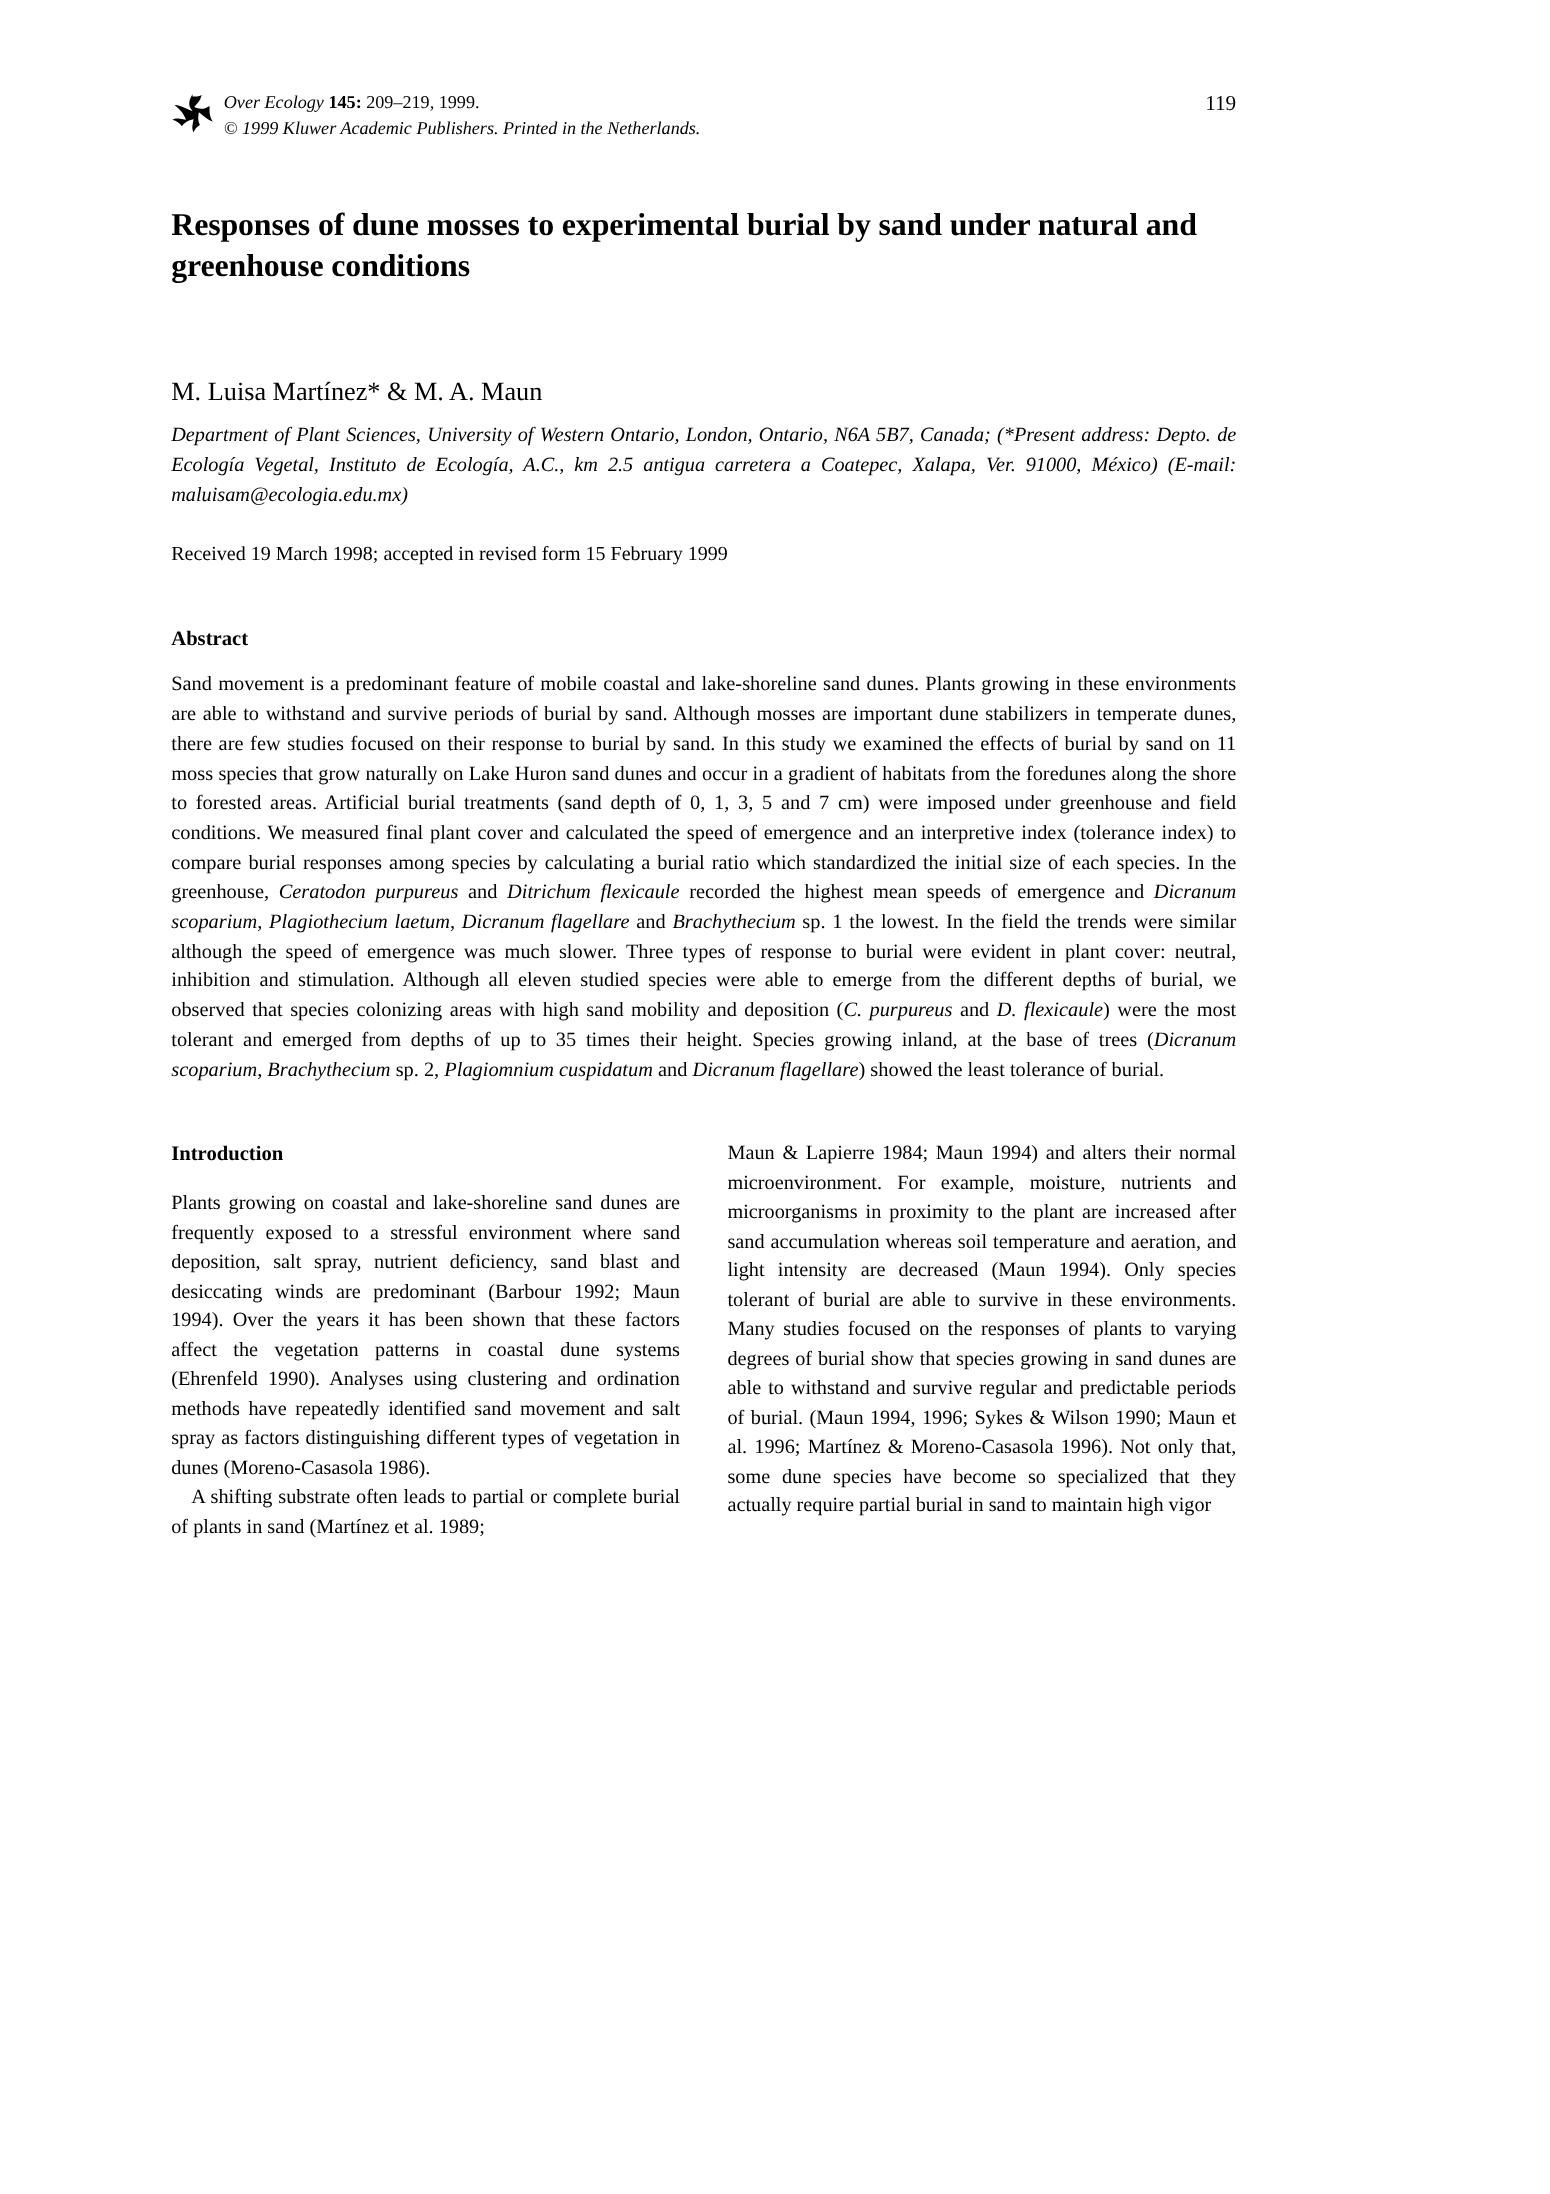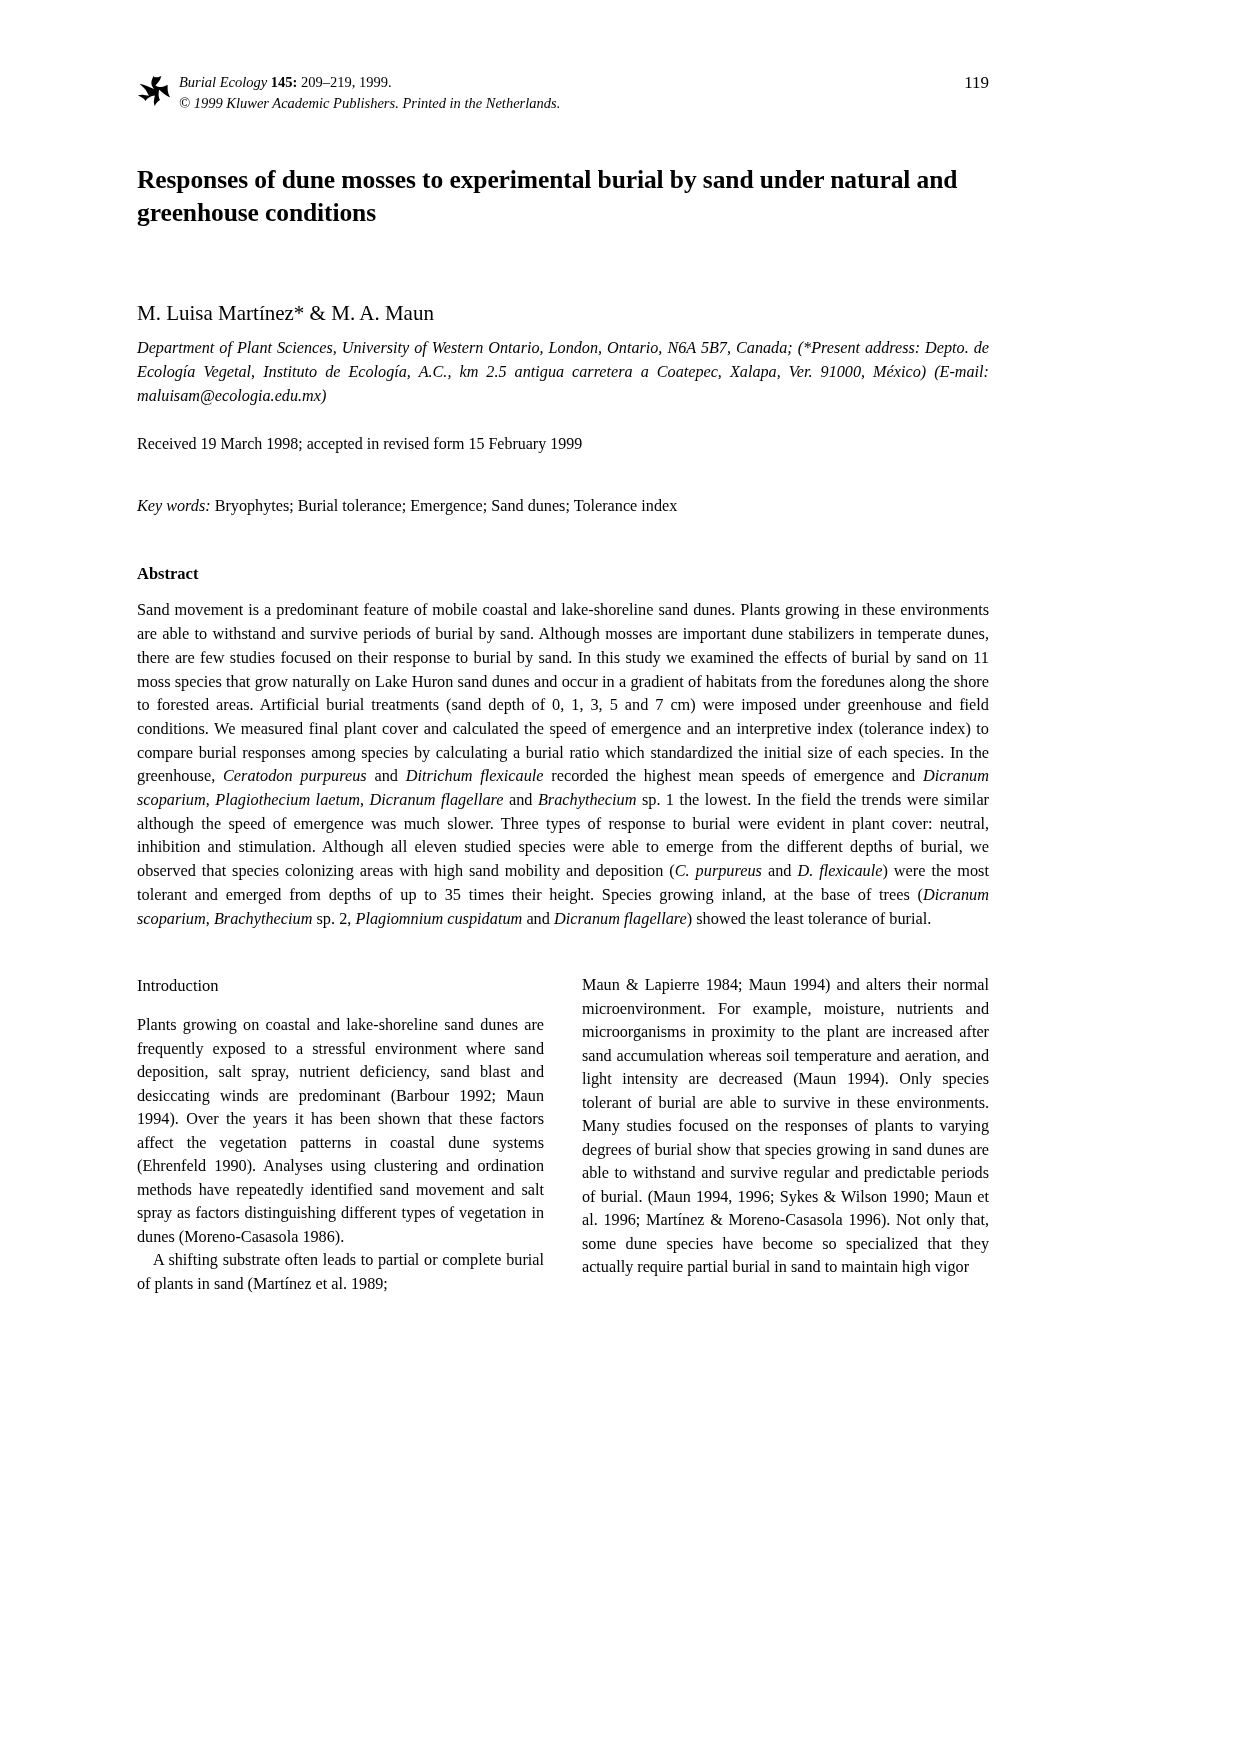--- a/index.html
+++ b/index.html
@@ -114,21 +114,21 @@
   }
   .col {
     width: 407px;
     font-size: 16.2px;
     line-height: 1.45;
     text-align: justify;
   }
   .col h3 {
     margin: 0 0 16px 0;
     font-size: 16.5px;
-    font-weight: normal;
+    font-weight: bold;
   }
   .col p {
     margin: 0;
   }
   .col p.indent {
     text-indent: 16px;
   }
 </style>
 </head>
 <body>
@@ -136,33 +136,32 @@
 <div class="page">
   <div class="content">
 
     <div class="journal-header">
       <svg class="logo" viewBox="0 0 40 40">
         <g fill="#000000">
           <path d="M20 4 C17 9 16 13 18 17 L20 20 L13 17 C9 15 6 14 3 14 C7 17 10 20 12 24 L14 28 L8 27 C5 26.5 3 27 1 28 C5 29 8 31 10 34 C12 31 15 29 19 28 L21 27.6 L20 33 C19.5 36 20 38 21 40 C22 37 24 35 27 33 C25.6 30 25 27 25.6 23.5 L26 21 L31 25 C34 27.5 36.6 29 39 29.6 C37 26.6 36 23 36 19 L36 15 L33 16.6 C30 18 27 18 24 17 L21.6 16 L25 12 C27 9.6 28 7 28.6 4.6 C26 6 23 6.6 20 6 Z"></path>
         </g>
       </svg>
       <div class="journal-lines">
-        <div class="line1"><em>Burial Ecology</em> <b>145:</b> <span>209–219, 1999.</span></div>
+        <div class="line1"><em>Over Ecology</em> <b>145:</b> <span>209–219, 1999.</span></div>
         <div class="line2">© 1999 Kluwer Academic Publishers.  Printed in the Netherlands.</div>
       </div>
       <div class="page-number">119</div>
     </div>
 
     <div class="article-title">Responses of dune mosses to experimental burial by sand under natural and greenhouse conditions</div>
 
     <div class="authors">M. Luisa Martínez* &amp; M. A. Maun</div>
     <div class="affiliation">Department of Plant Sciences, University of Western Ontario, London, Ontario, N6A 5B7, Canada; (*Present address: Depto. de Ecología Vegetal, Instituto de Ecología, A.C., km 2.5 antigua carretera a Coatepec, Xalapa, Ver. 91000, México) (E-mail: maluisam@ecologia.edu.mx)</div>
     <div class="received">Received 19 March 1998; accepted in revised form 15 February 1999</div>
 
-    <div class="keywords"><em>Key words:</em> <span>Bryophytes; Burial tolerance; Emergence; Sand dunes; Tolerance index</span></div>
 
     <div class="section-heading">Abstract</div>
     <div class="abstract">
       <span>Sand movement is a predominant feature of mobile coastal and lake-shoreline sand dunes. Plants growing in these environments are able to withstand and survive periods of burial by sand. Although mosses are important dune stabilizers in temperate dunes, there are few studies focused on their response to burial by sand. In this study we examined the effects of burial by sand on 11 moss species that grow naturally on Lake Huron sand dunes and occur in a gradient of habitats from the foredunes along the shore to forested areas. Artificial burial treatments (sand depth of 0, 1, 3, 5 and 7 cm) were imposed under greenhouse and field conditions. We measured final plant cover and calculated the speed of emergence and an interpretive index (tolerance index) to compare burial responses among species by calculating a burial ratio which standardized the initial size of each species. In the greenhouse, <em>Ceratodon purpureus</em> and <em>Ditrichum flexicaule</em> recorded the highest mean speeds of emergence and <em>Dicranum scoparium</em>, <em>Plagiothecium laetum</em>, <em>Dicranum flagellare</em> and <em>Brachythecium</em> sp. 1 the lowest. In the field the trends were similar although the speed of emergence was much slower. Three types of response to burial were evident in plant cover: neutral, inhibition and stimulation. Although all eleven studied species were able to emerge from the different depths of burial, we observed that species colonizing areas with high sand mobility and deposition (<em>C. purpureus</em> and <em>D. flexicaule</em>) were the most tolerant and emerged from depths of up to 35 times their height. Species growing inland, at the base of trees (<em>Dicranum scoparium</em>, <em>Brachythecium</em> sp. 2, <em>Plagiomnium cuspidatum</em> and <em>Dicranum flagellare</em>) showed the least tolerance of burial.</span>
     </div>
 
     <div class="columns">
       <div class="col">
         <h3>Introduction</h3>
         <p>Plants growing on coastal and lake-shoreline sand dunes are frequently exposed to a stressful environment where sand deposition, salt spray, nutrient deficiency, sand blast and desiccating winds are predominant (Barbour 1992; Maun 1994). Over the years it has been shown that these factors affect the vegetation patterns in coastal dune systems (Ehrenfeld 1990). Analyses using clustering and ordination methods have repeatedly identified sand movement and salt spray as factors distinguishing different types of vegetation in dunes (Moreno-Casasola 1986).</p>

